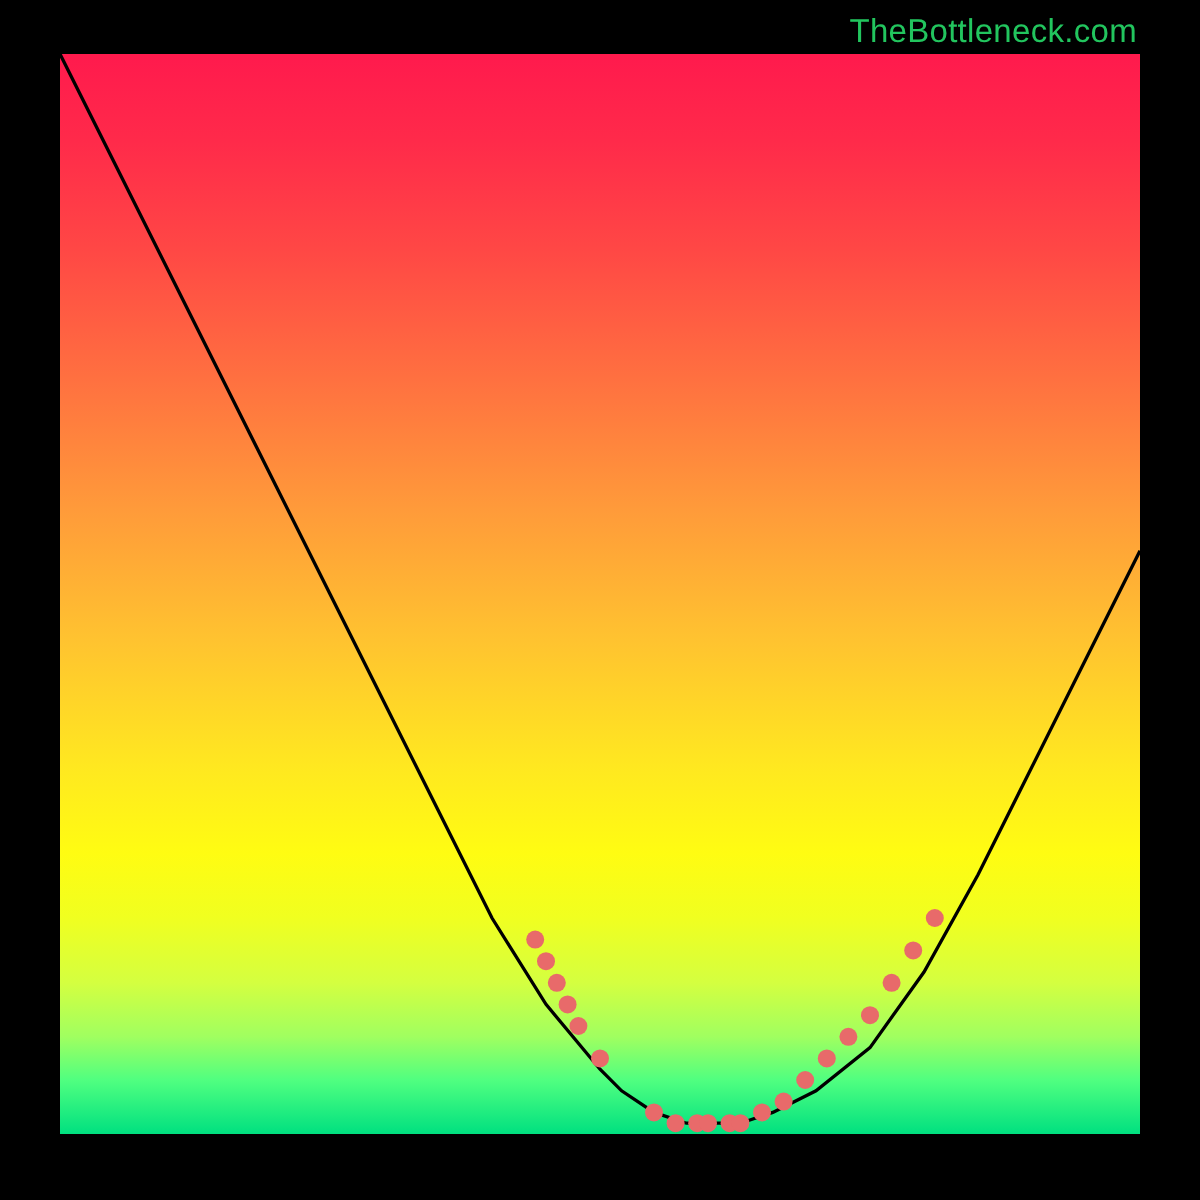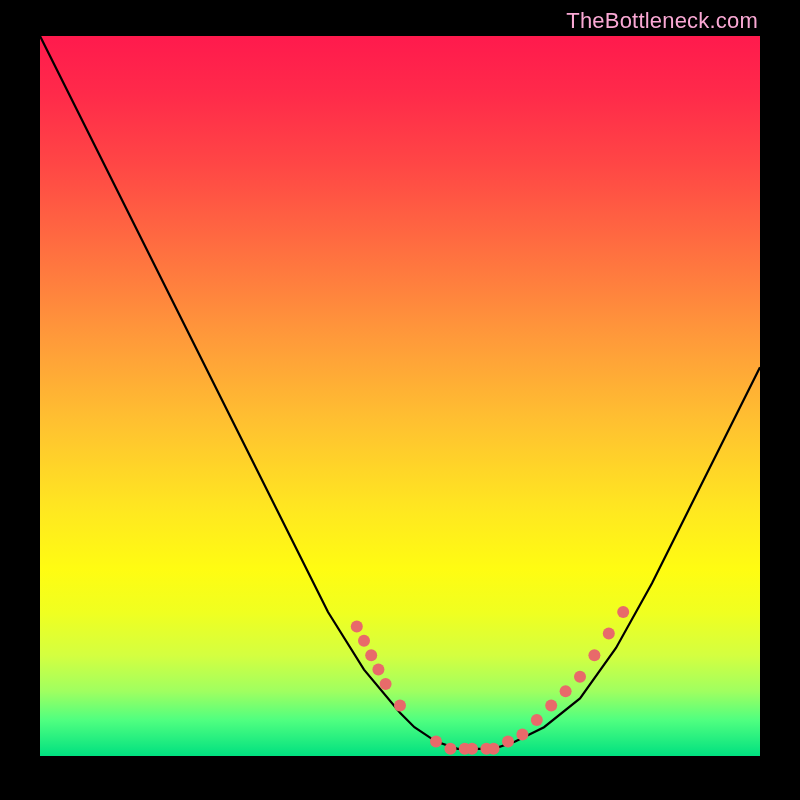--- a/index.html
+++ b/index.html
@@ -35,21 +35,21 @@
       #f0ff20 80%,
       #d4ff40 86%,
       #a0ff60 91%,
       #50ff80 95%,
       #00e080 100%);
   }
   .watermark {
     position: absolute;
     top: 8px;
     right: 42px;
-    color: #f9a8d4;
+    color: #22c55e;
     font-size: 22px;
     font-weight: 500;
     letter-spacing: 0.2px;
   }
   svg.overlay {
     position: absolute;
     left: 40px;
     top: 36px;
     width: 720px;
     height: 720px;

